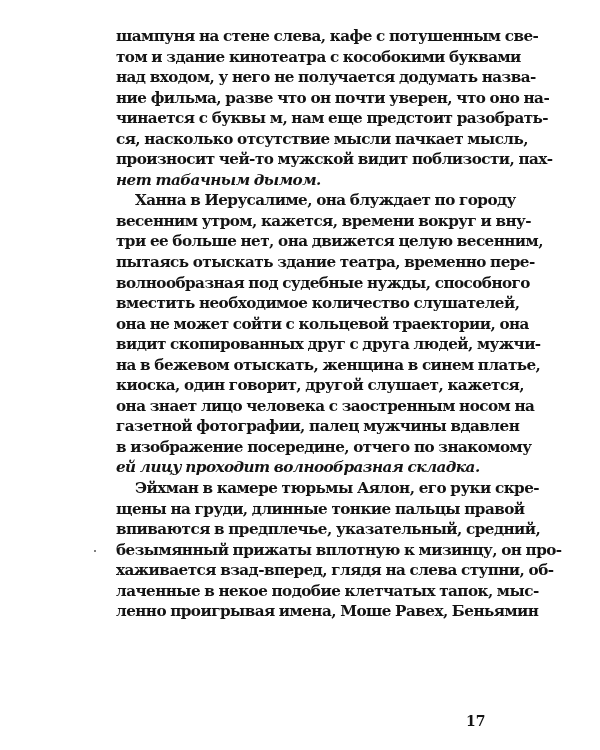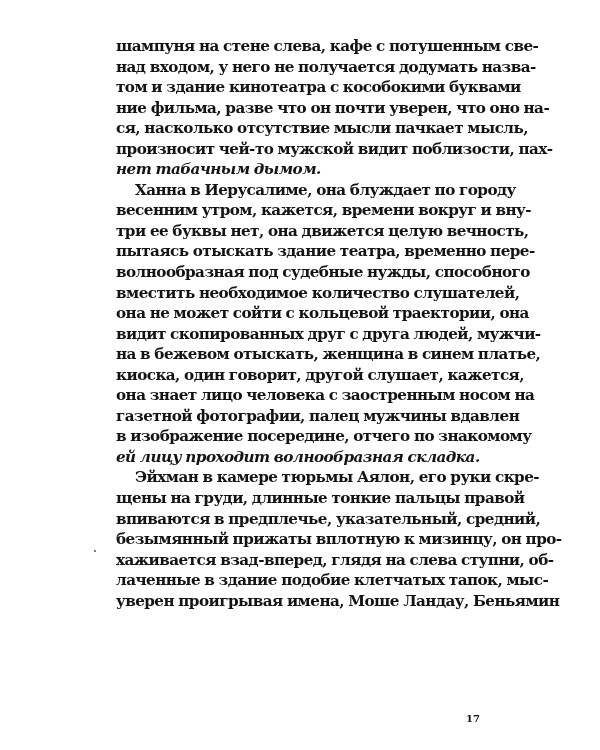--- a/index.html
+++ b/index.html
@@ -7,82 +7,83 @@
     width: 600px; height: 750px;
     background: #ffffff;
     position: relative;
     overflow: hidden;
     font-family: "DejaVu Serif", "Liberation Serif", serif;
     color: #141414;
   }
   .page-text {
     position: absolute;
     left: 116px;
-    top: 36px;
+    top: 26px;
     width: 364px;
   }
   .line {
     display: block;
     height: 20.55px;
     line-height: 20.55px;
     font-size: 15.2px;
     font-weight: bold;
     white-space: nowrap;
     text-align: justify;
     text-align-last: justify;
     letter-spacing: -0.55px;
     word-spacing: -0.5px;
   }
   .line.last { text-align-last: left; font-style: italic; }
   .line.indent { padding-left: 19px; }
   .page-number {
     position: absolute;
     left: 466px;
     top: 713px;
-    font-size: 10px;
+    font-size: 14px;
     font-weight: bold;
     font-family: "DejaVu Serif", "Liberation Serif", serif;
   }
   .speck {
     position: absolute;
     left: 94px; top: 550px;
     width: 2px; height: 2px;
     background: #555;
     border-radius: 1px;
   }
 </style>
 </head>
 <body>
 
 <div class="page-text">
   <span class="line">шампуня на стене слева, кафе с потушенным све-</span>
+  <span class="line">том и здание кинотеатра с кособокими буквами</span>
   <span class="line">над входом, у него не получается додумать назва-</span>
-  <span class="line">том и здание кинотеатра с кособокими буквами</span>
   <span class="line">ние фильма, разве что он почти уверен, что оно на-</span>
+  <span class="line">чинается с буквы м, нам еще предстоит разобрать-</span>
   <span class="line">ся, насколько отсутствие мысли пачкает мысль,</span>
   <span class="line">произносит чей-то мужской видит поблизости, пах-</span>
   <span class="line last">нет табачным дымом.</span>
   <span class="line indent">Ханна в Иерусалиме, она блуждает по городу</span>
   <span class="line">весенним утром, кажется, времени вокруг и вну-</span>
-  <span class="line">три ее буквы нет, она движется целую вечность,</span>
+  <span class="line">три ее больше нет, она движется целую весенним,</span>
   <span class="line">пытаясь отыскать здание театра, временно пере-</span>
   <span class="line">волнообразная под судебные нужды, способного</span>
   <span class="line">вместить необходимое количество слушателей,</span>
   <span class="line">она не может сойти с кольцевой траектории, она</span>
   <span class="line">видит скопированных друг с друга людей, мужчи-</span>
   <span class="line">на в бежевом отыскать, женщина в синем платье,</span>
   <span class="line">киоска, один говорит, другой слушает, кажется,</span>
   <span class="line">она знает лицо человека с заостренным носом на</span>
   <span class="line">газетной фотографии, палец мужчины вдавлен</span>
   <span class="line">в изображение посередине, отчего по знакомому</span>
   <span class="line last">ей лицу проходит волнообразная складка.</span>
   <span class="line indent">Эйхман в камере тюрьмы Аялон, его руки скре-</span>
   <span class="line">щены на груди, длинные тонкие пальцы правой</span>
   <span class="line">впиваются в предплечье, указательный, средний,</span>
   <span class="line">безымянный прижаты вплотную к мизинцу, он про-</span>
   <span class="line">хаживается взад-вперед, глядя на слева ступни, об-</span>
-  <span class="line">лаченные в здание подобие клетчатых тапок, мыс-</span>
-  <span class="line">уверен проигрывая имена, Моше Ландау, Беньямин</span>
+  <span class="line">лаченные в некое подобие клетчатых тапок, мыс-</span>
+  <span class="line">ленно проигрывая имена, Моше Равех, Беньямин</span>
 </div>
 
 <div class="speck"></div>
 
 <div class="page-number">17</div>
 
 </body></html>

